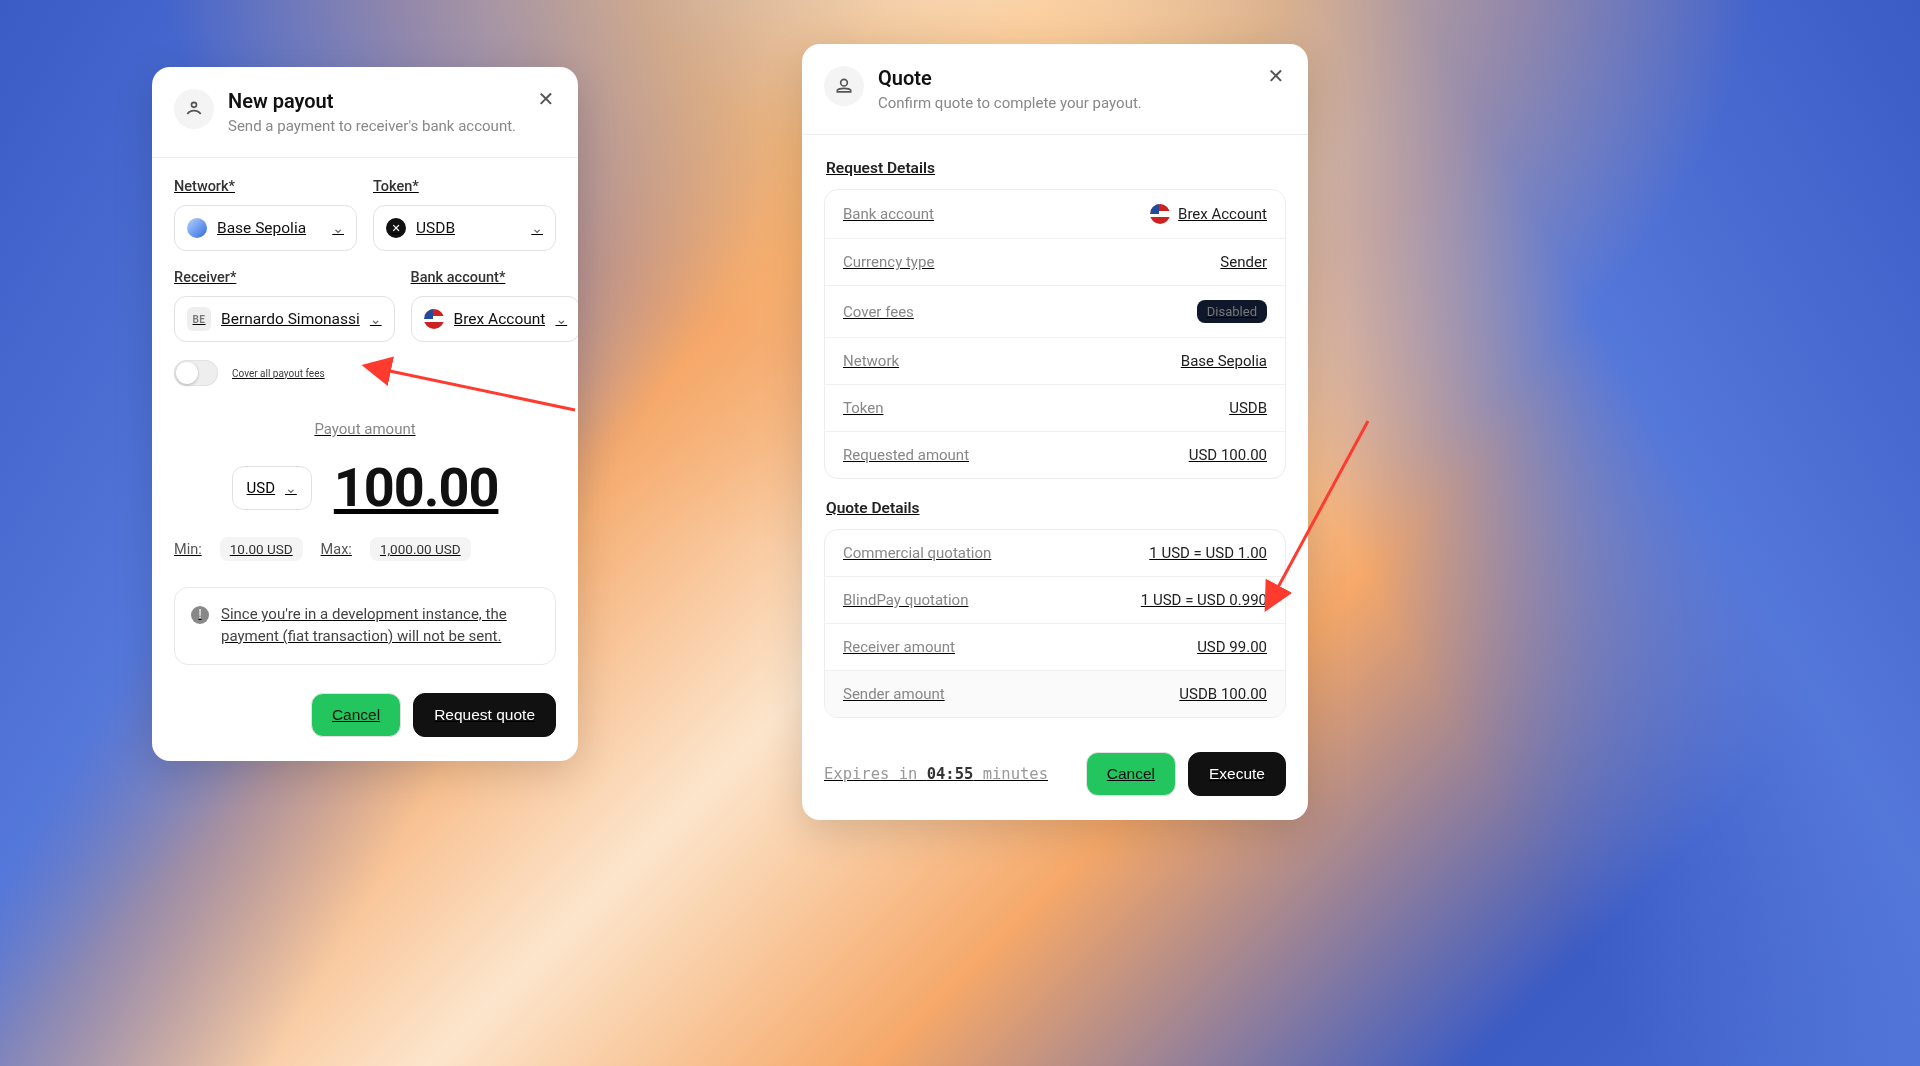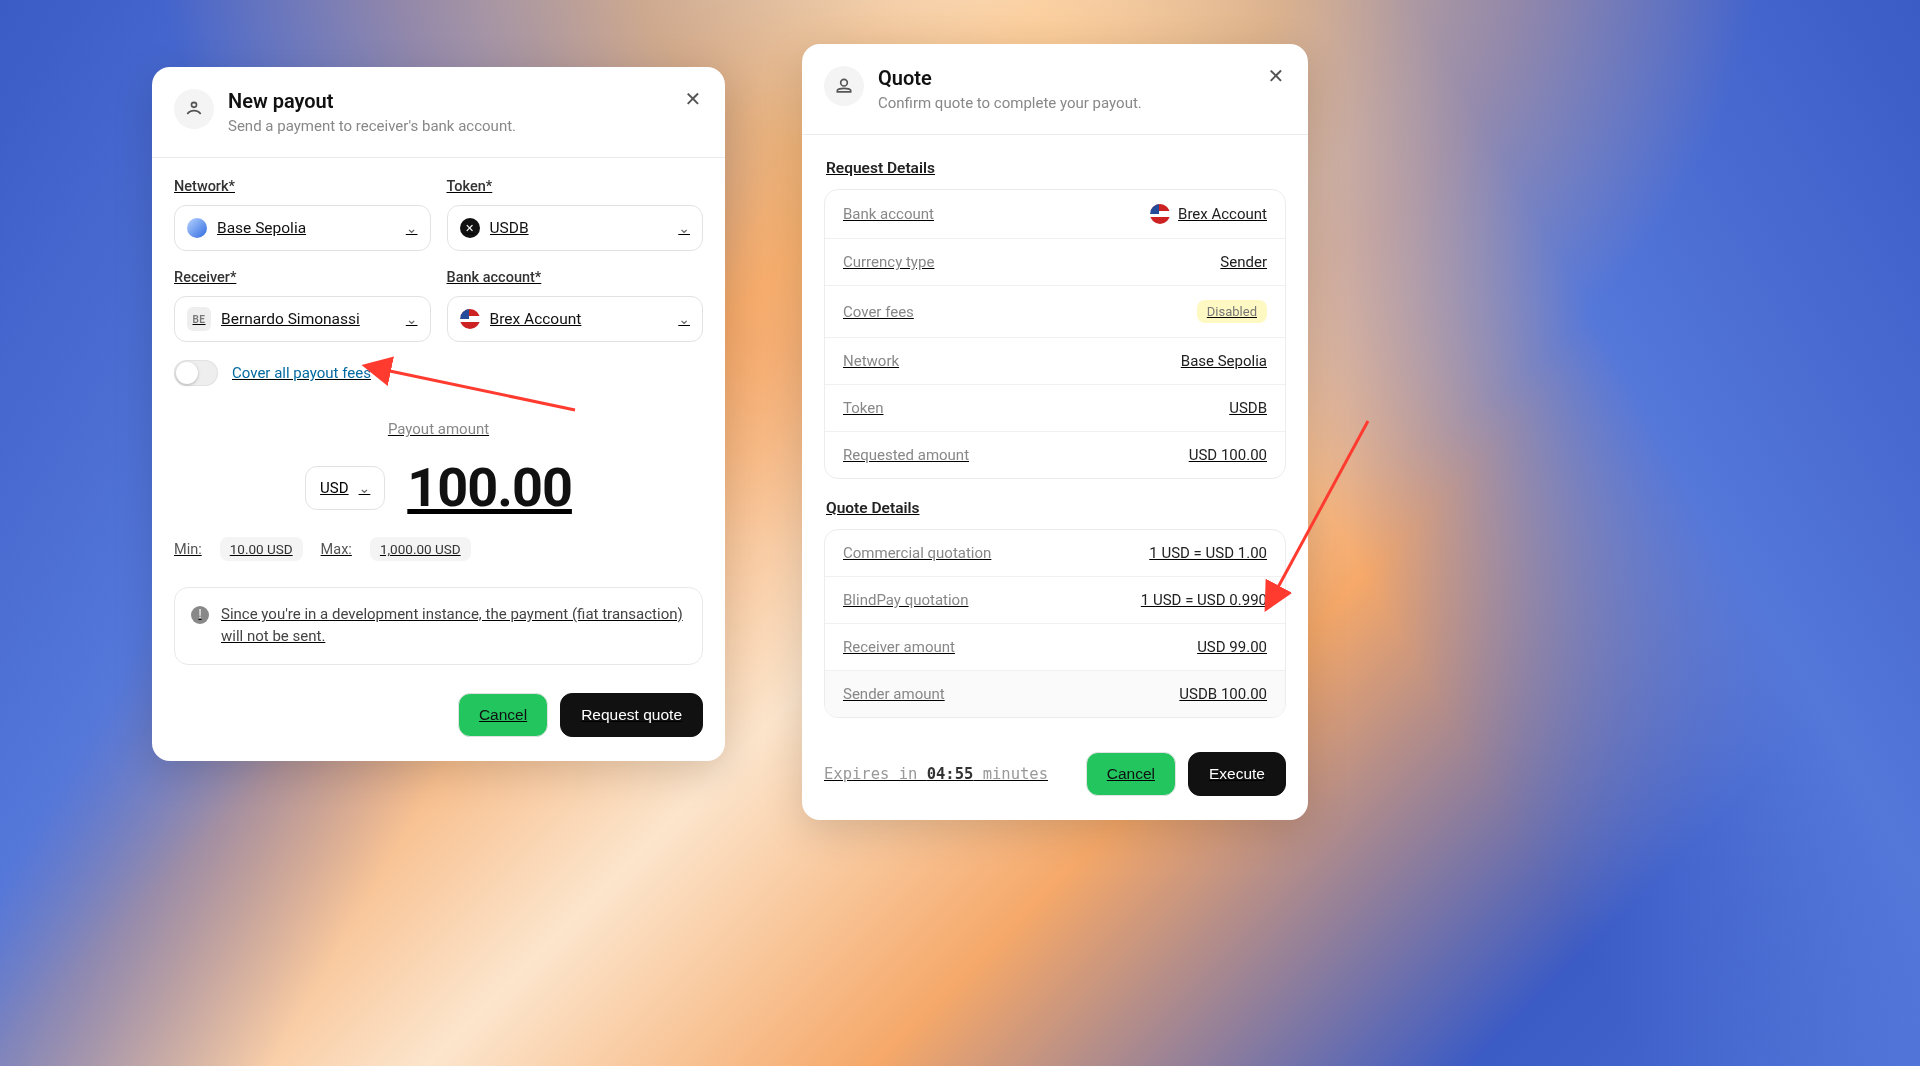--- a/index.html
+++ b/index.html
@@ -19,21 +19,21 @@
       linear-gradient(120deg, #3b5bc5 0%, #5477da 20%, transparent 35%),
       linear-gradient(240deg, #3b5bc5 0%, #5477da 20%, transparent 35%);
   }
   .card {
     position: absolute;
     background: #fff;
     border-radius: 18px;
     box-shadow: 0 10px 40px rgba(0,0,0,0.15);
     overflow: hidden;
   }
-  .card-left { left: 152px; top: 67px; width: 573px; }
+  .card-left { left: 152px; top: 67px; width: 426px; }
   .card-right { left: 802px; top: 44px; width: 506px; }
 
   .card-header {
     display: flex;
     align-items: flex-start;
     padding: 22px 8px 22px 22px;
     border-bottom: 1px solid #ececec;
     position: relative;
   }
   .header-ico {
@@ -75,21 +75,21 @@
 
   .toggle-row { display:flex; align-items:center; gap:14px; margin-top: 4px; }
   .toggle {
     width: 44px; height: 26px; border-radius: 20px; background:#eee; position:relative;
     box-shadow: inset 0 0 0 1px #e2e2e2; cursor:pointer;
   }
   .toggle .knob {
     position:absolute; left:2px; top:2px; width:22px;height:22px;border-radius:50%;
     background:#fff; box-shadow:0 1px 3px rgba(0,0,0,0.25);
   }
-  .toggle-lbl { font-size: 15px; color:#0369a1; }
+  .toggle-lbl { font-size: 10px; color:#404040; }
 
   .amount-block { text-align:center; margin-top: 34px; }
   .amount-caption { font-size: 15px; color:#888; margin-bottom: 18px; }
   .amount-row { display:flex; align-items:center; justify-content:center; gap: 22px; }
   .cur-sel {
     border:1px solid #e2e2e2; border-radius:12px;
     height:44px; padding:0 14px; display:flex; align-items:center; gap:10px;
     font-size:15px; cursor:pointer;
   }
   .amount-val { font-size: 54px; font-weight: 700; color:#111; letter-spacing:-1px; }
@@ -111,21 +111,21 @@
   }
   .btn-primary { background:#111; color:#fff; border-color:#111; }
 
   
   .sec-title { font-size:15.5px; font-weight:600; color:#222; margin: 4px 2px 12px; }
   .detail-box { border:1px solid #ececec; border-radius:14px; overflow:hidden; margin-bottom: 20px; }
   .drow { display:flex; justify-content:space-between; align-items:center; padding:14px 18px; font-size:15px; }
   .drow + .drow { border-top:1px solid #f0f0f0; }
   .drow .k { color:#888; }
   .drow .v { color:#222; display:flex; align-items:center; gap:8px; }
-  .badge-dis { background:#fef9c3; color:#777; font-size:13px; padding:4px 10px; border-radius:8px; }
+  .badge-dis { background:#0f172a; color:#777; font-size:13px; padding:4px 10px; border-radius:8px; }
   .drow.hl { background:#fafafa; }
 
   .footer-r { display:flex; align-items:center; margin-top: 34px; }
   .expire { font-family: ui-monospace, "SF Mono", Menlo, monospace; color:#999; font-size:15.5px; flex:1; }
   .expire b { color:#333; font-weight:700; }
   .footer-r .btns { display:flex; gap:12px; }
 
   
   .arrow { position:absolute; pointer-events:none; }
   .arrow svg { overflow:visible; }

